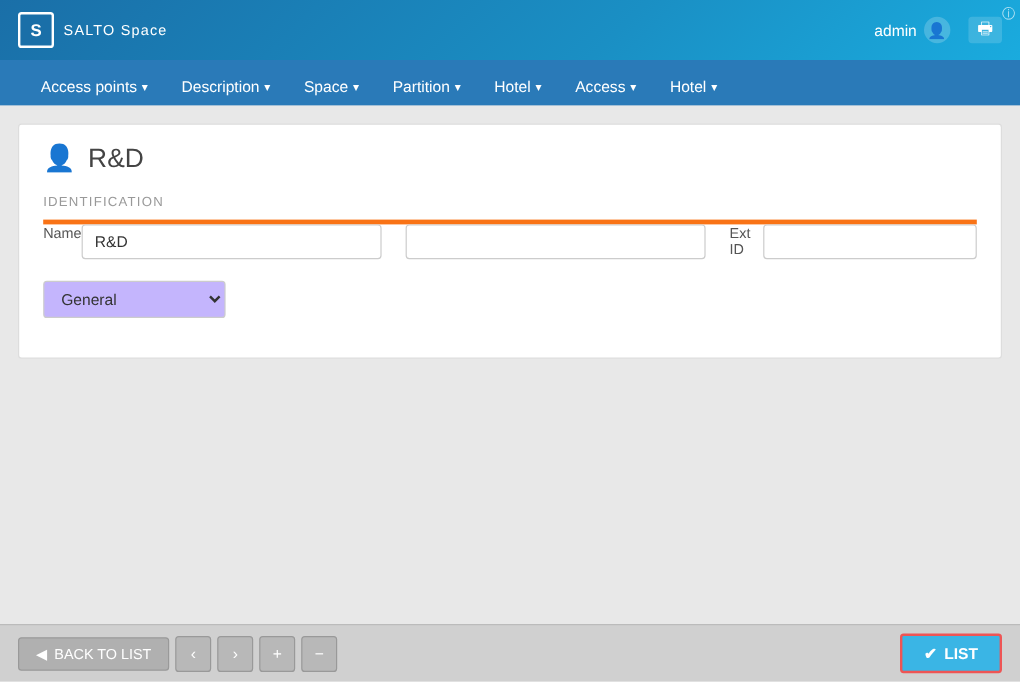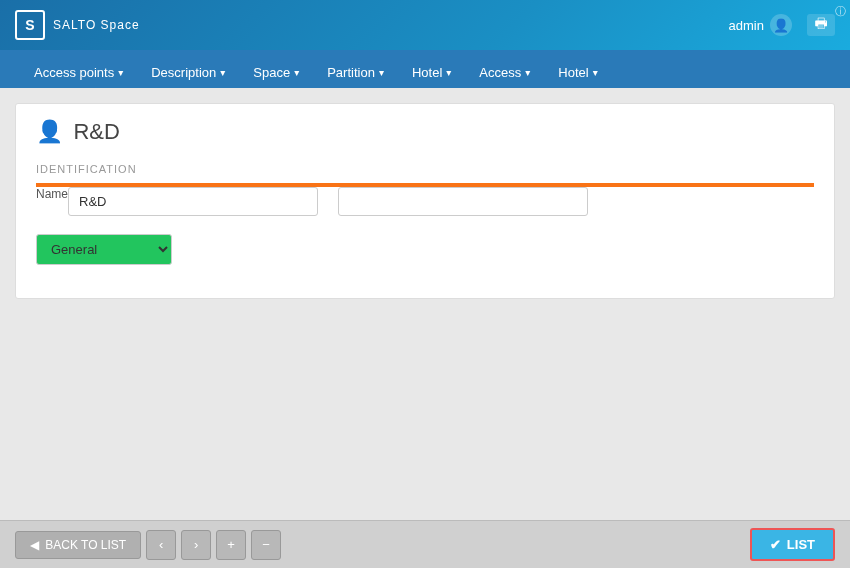--- a/index.html
+++ b/index.html
@@ -163,22 +163,22 @@
       outline: none;
       color: #333;
     }
     .form-group select {
       border: 1px solid #ccc;
       border-radius: 3px;
       padding: 6px 10px;
       font-size: 13px;
       outline: none;
       color: #333;
-      background: #22c55e;
-      width: 136px;
+      background: #c4b5fd;
+      width: 152px;
     }
 
     .name-field { width: 250px; }
     .desc-field { width: 250px; }
 
     
     .footer {
       background: #d0d0d0;
       height: 48px;
       display: flex;
@@ -294,20 +294,24 @@
       <div class="section-header">IDENTIFICATION</div>
 
       <div class="form-row">
         <div class="form-group">
           <label>Name</label>
           <input type="text" class="name-field" value="R&amp;D" style="">
         </div>
         <div class="form-group">
           <input type="text" class="desc-field" value="" style="">
         </div>
+        <div class="form-group" style="flex:1;">
+          <label>Ext ID</label>
+          <input type="text" style="width: 100%;" value="">
+        </div>
       </div>
 
       <div class="form-row">
         <div class="form-group">
           <select>
             <option>General</option>
           </select>
         </div>
       </div>
     </div>

